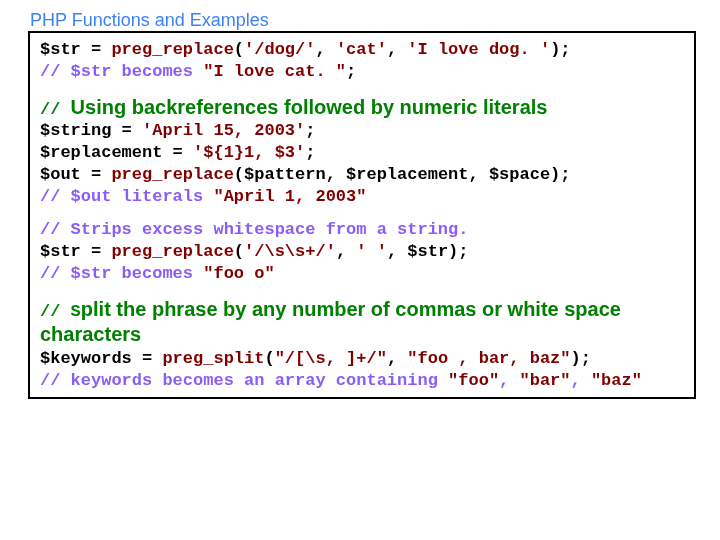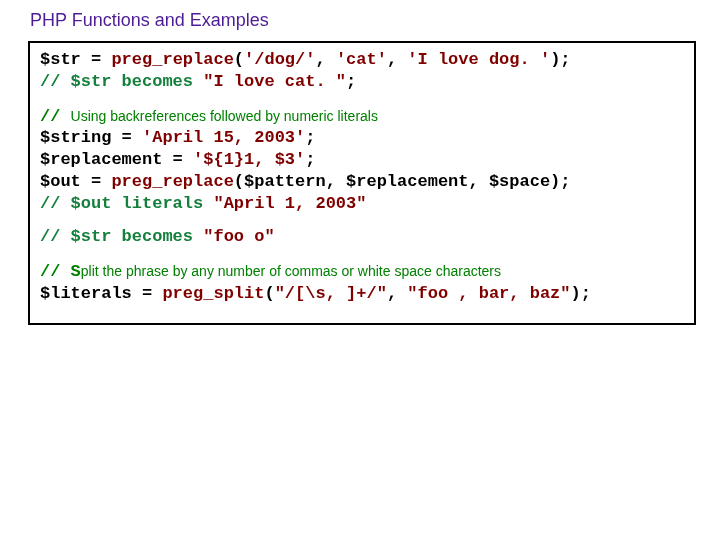--- a/index.html
+++ b/index.html
@@ -10,28 +10,27 @@
     width: 720px;
     height: 540px;
     overflow: hidden;
   }
   .page {
     padding: 10px 24px 10px 28px;
   }
   .title {
     font-size: 18px;
     font-weight: 400;
-    color: #4c1d95;
+    color: #3b82f6;
     margin-bottom: 0;
     padding-left: 2px;
   }
   .code-box {
     border: 2px solid #000;
-    padding: 6px 10px 18px 10px;
-    margin-top: 10px;
+    padding: 6px 10px 6px 10px;
   }
   .section {
     margin-bottom: 12px;
   }
   .section:last-child {
     margin-bottom: 0;
   }
   .code-line {
     font-family: "Courier New", Courier, monospace;
     font-weight: bold;
@@ -44,25 +43,25 @@
     line-height: 1.28;
     font-size: 17px;
   }
   .mixed-line .cmt-slash {
     font-family: "Courier New", Courier, monospace;
     font-weight: bold;
     color: #008000;
   }
   .mixed-line .cmt-text {
     font-family: Arial, Helvetica, sans-serif;
-    font-size: 14px;
-    font-weight: 400;
+    font-size: 20px;
+    font-weight: 700;
     color: #008000;
   }
-  .green { color: #15803d; }
+  .green { color: #8b5cf6; }
   .maroon { color: #800000; }
 </style>
 </head>
 <body>
 
 <div class="page">
   <div class="title">PHP Functions and Examples</div>
 
   <div class="code-box">
 
@@ -73,22 +72,25 @@
 
     <div class="section">
       <div class="mixed-line"><span class="cmt-slash">// </span><span class="cmt-text"> Using backreferences followed by numeric literals</span></div>
       <div class="code-line"><span>$string = </span><span class="maroon">'April 15, 2003'</span><span>;</span></div>
       <div class="code-line"><span>$replacement = </span><span class="maroon">'${1}1, $3'</span><span>;</span></div>
       <div class="code-line"><span>$out = </span><span class="maroon">preg_replace</span><span>($pattern, $replacement, $space);</span></div>
       <div class="code-line"><span class="green">// $out literals </span><span class="maroon">"April 1, 2003"</span></div>
     </div>
 
     <div class="section">
+      <div class="code-line green">// Strips excess whitespace from a string.</div>
+      <div class="code-line"><span>$str = </span><span class="maroon">preg_replace</span><span>(</span><span class="maroon">'/\s\s+/'</span><span>, </span><span class="maroon">' '</span><span>, $str);</span></div>
       <div class="code-line"><span class="green">// $str becomes </span><span class="maroon">"foo o"</span></div>
     </div>
 
     <div class="section">
       <div class="mixed-line"><span class="cmt-slash">// </span><span class="cmt-slash">S</span><span class="cmt-text">plit the phrase by any number of commas or white space characters</span></div>
-      <div class="code-line"><span>$literals = </span><span class="maroon">preg_split</span><span>(</span><span class="maroon">"/[\s, ]+/"</span><span>, </span><span class="maroon">"foo , bar, baz"</span><span>);</span></div>
+      <div class="code-line"><span>$keywords = </span><span class="maroon">preg_split</span><span>(</span><span class="maroon">"/[\s, ]+/"</span><span>, </span><span class="maroon">"foo , bar, baz"</span><span>);</span></div>
+      <div class="code-line"><span class="green">// keywords becomes an array containing </span><span class="maroon">"foo"</span><span class="green">, </span><span class="maroon">"bar"</span><span class="green">, </span><span class="maroon">"baz"</span></div>
     </div>
 
   </div>
 </div>
 
 </body></html>

